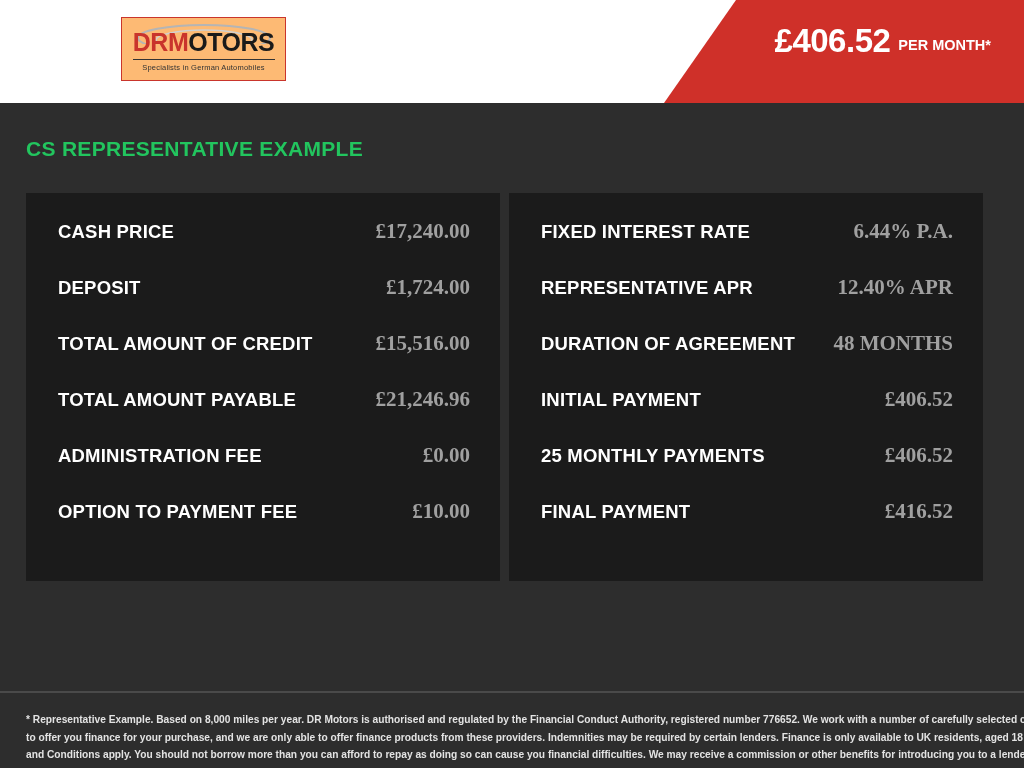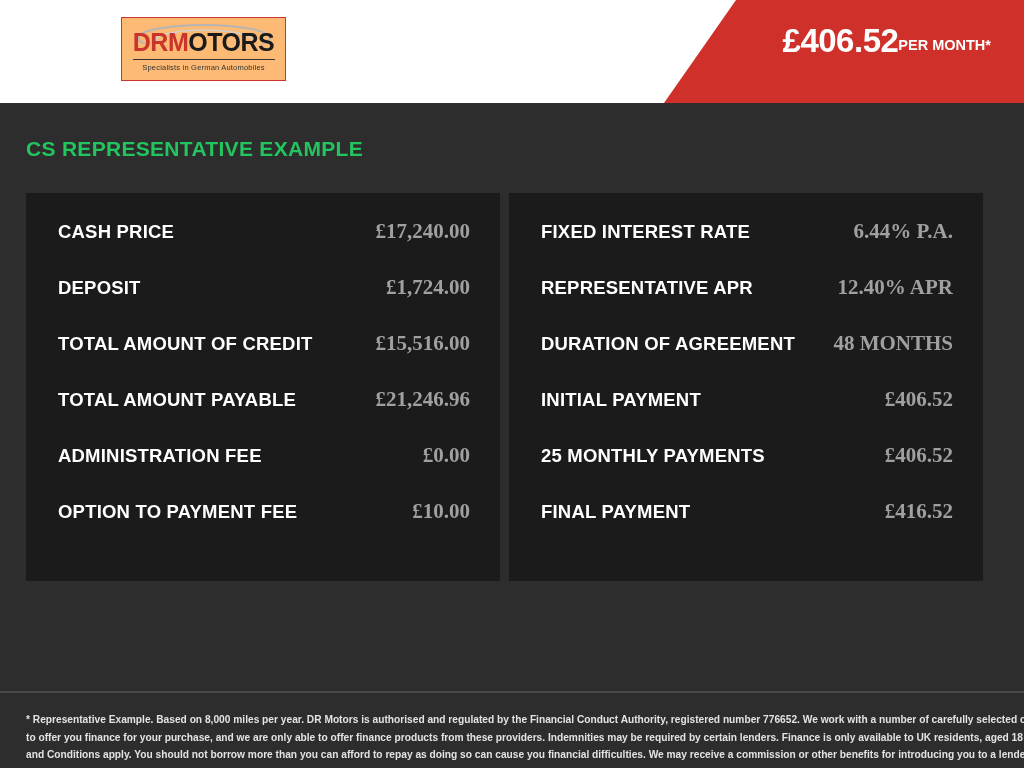--- a/index.html
+++ b/index.html
@@ -99,21 +99,21 @@
     color: #ffffff;
     letter-spacing: -0.5px;
     line-height: 1;
   }
   .price-per {
     font-family: "Liberation Sans", sans-serif;
     font-weight: bold;
     font-size: 14.5px;
     color: #ffffff;
     letter-spacing: 0px;
-    margin-left: 0;
+    margin-left: 8px;
     position: relative;
     top: 13px;
   }
 
   
   .content {
     position: relative;
     padding: 0;
   }
   .section-title {

